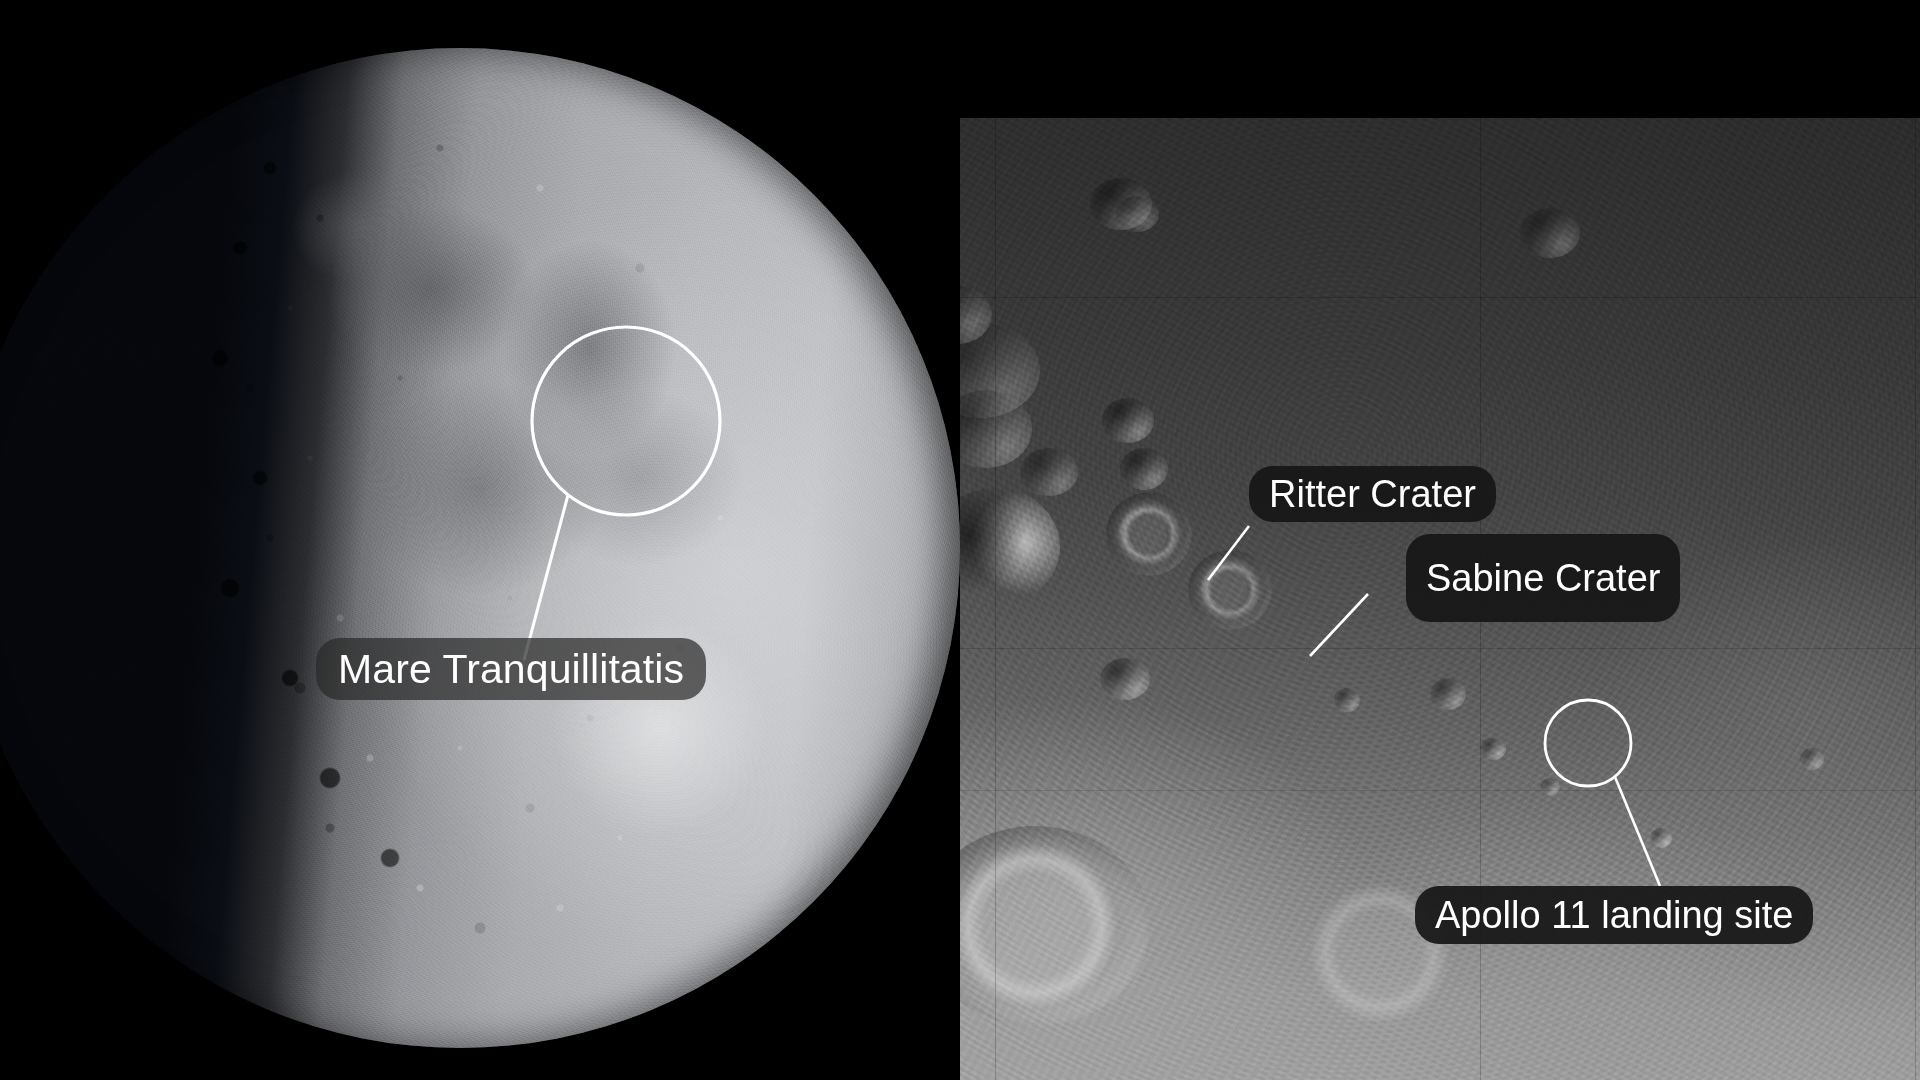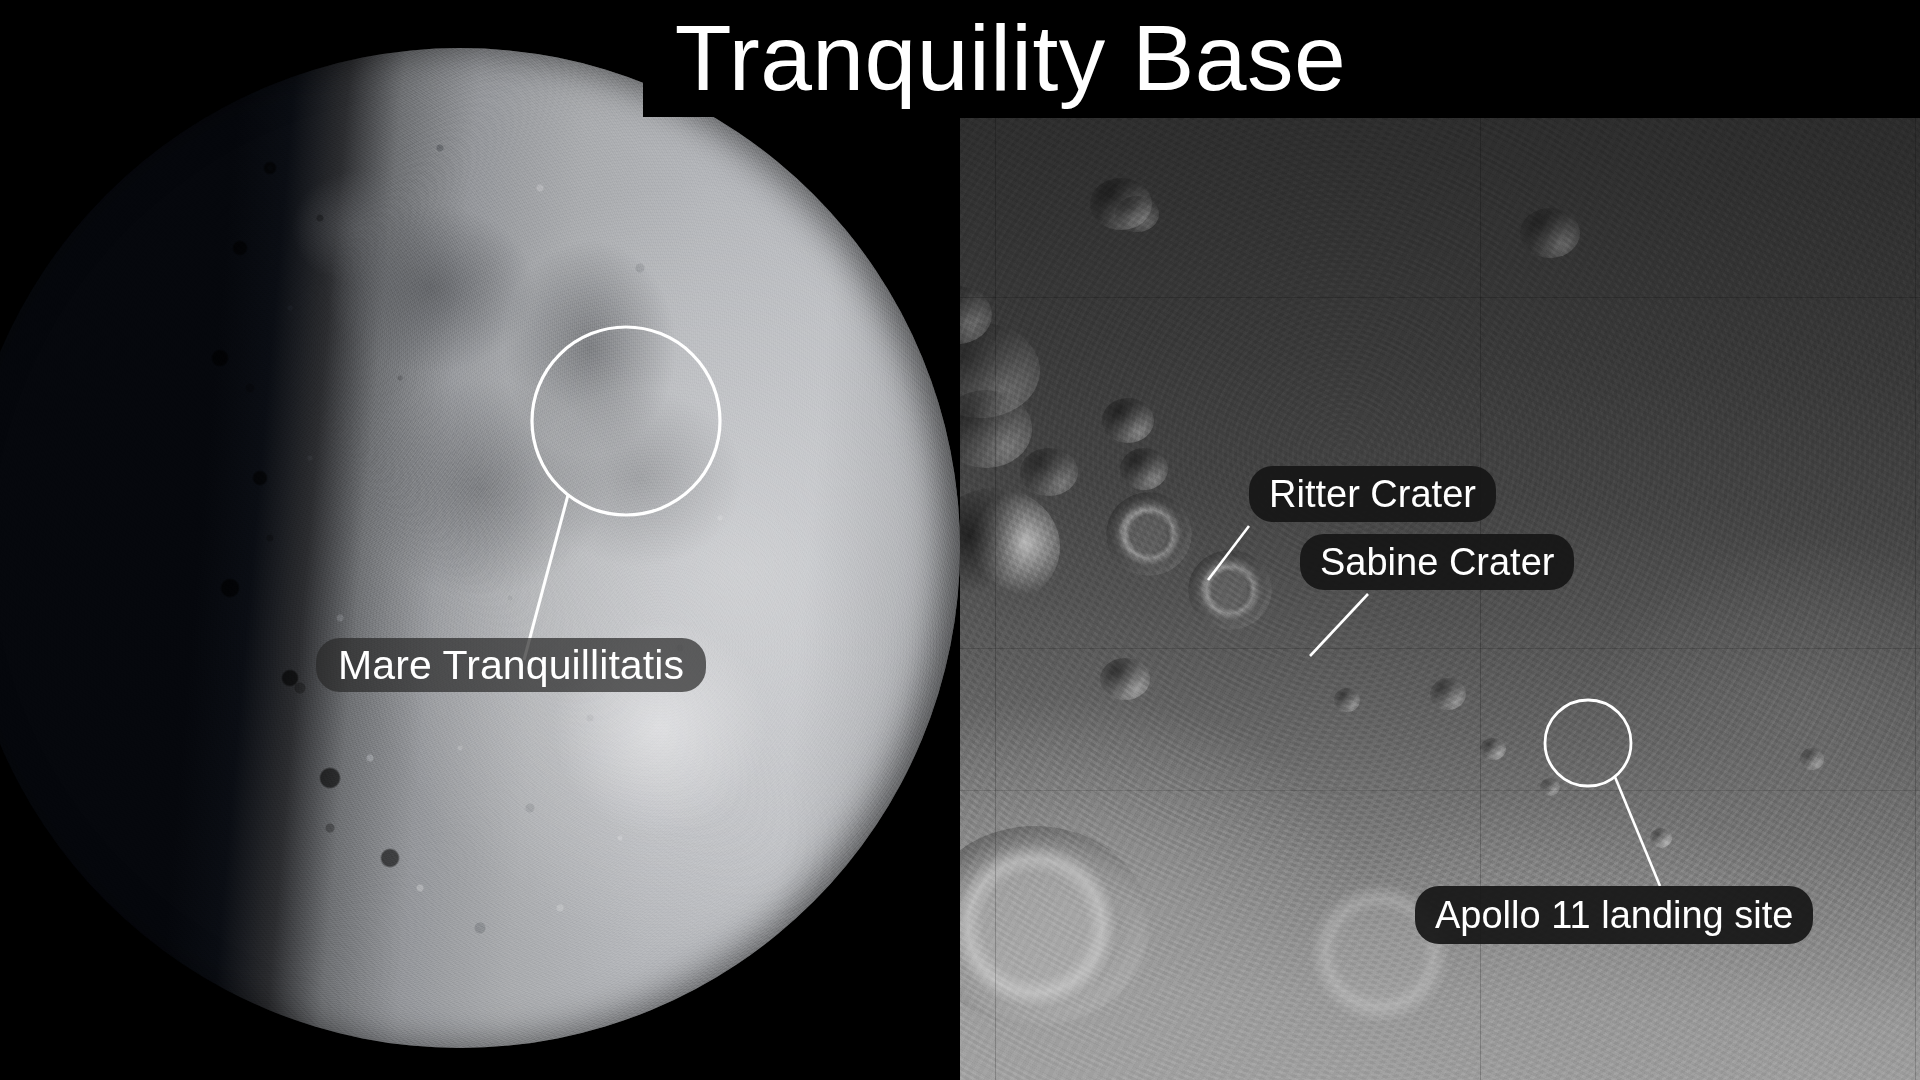--- a/index.html
+++ b/index.html
@@ -150,23 +150,23 @@
     color:#ffffff;
     font-weight:400;
     line-height:1;
     white-space:nowrap;
     border-radius:24px;
     display:flex;align-items:center;
   }
   .label.dim   { background:rgba(40,40,40,.70); }
   .label.dark  { background:rgba(22,22,22,.92); }
 
-  #lbl-mare    { left:316px; top:638px;  height:54px; padding:0 22px; font-size:41px; letter-spacing:.1px; }
+  #lbl-mare    { left:316px; top:638px;  height:62px; padding:0 22px; font-size:41px; letter-spacing:.1px; }
   #lbl-ritter  { left:1249px;top:466px;  height:56px; padding:0 20px; font-size:38px; }
-  #lbl-sabine  { left:1300px;top:534px;  height:56px; padding:0 20px; font-size:38px; }
+  #lbl-sabine  { left:1406px;top:534px;  height:56px; padding:16px 20px; font-size:38px; }
   #lbl-apollo  { left:1415px;top:886px;  height:58px; padding:0 20px; font-size:38px; }
 
   
   .title-plate{
     position:absolute;left:643px;top:0;width:735px;height:117px;
     background:#000;
   }
   .title-text{
     position:absolute;left:0;top:0;width:735px;height:117px;
     display:flex;align-items:center;justify-content:center;
@@ -277,17 +277,14 @@
   </svg>
 
   <div class="label dim" id="lbl-mare">Mare Tranquillitatis</div>
 
   <div class="label dark" id="lbl-ritter">Ritter Crater</div>
 
   <div class="label dark" id="lbl-sabine">Sabine Crater</div>
 
   <div class="label dark" id="lbl-apollo">Apollo 11 landing site</div>
 
-  <div class="title-plate">
-    <div class="title-text">Tranquility Base</div>
-  </div>
 
 </div>
 
 </body></html>

